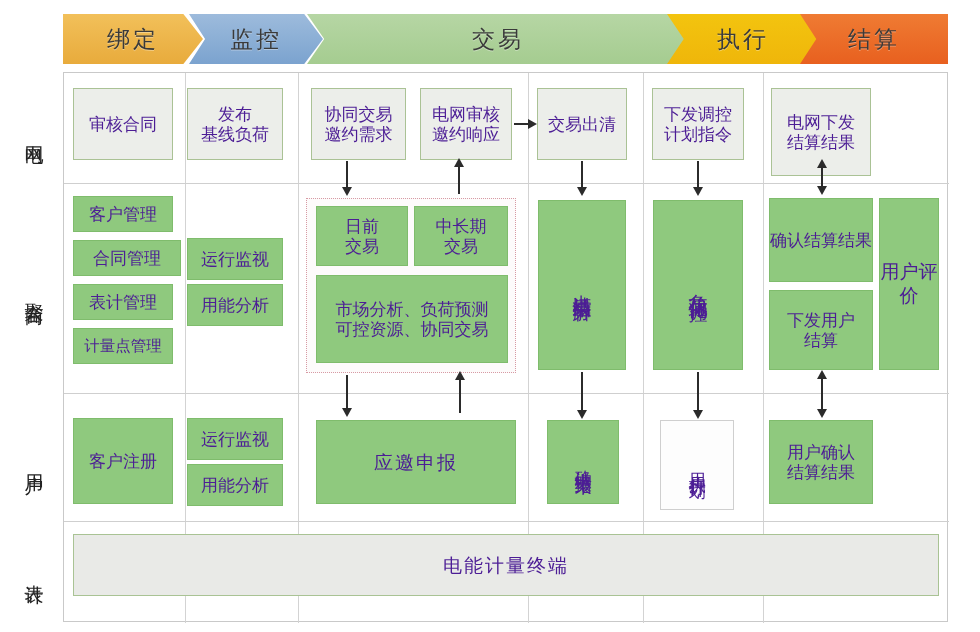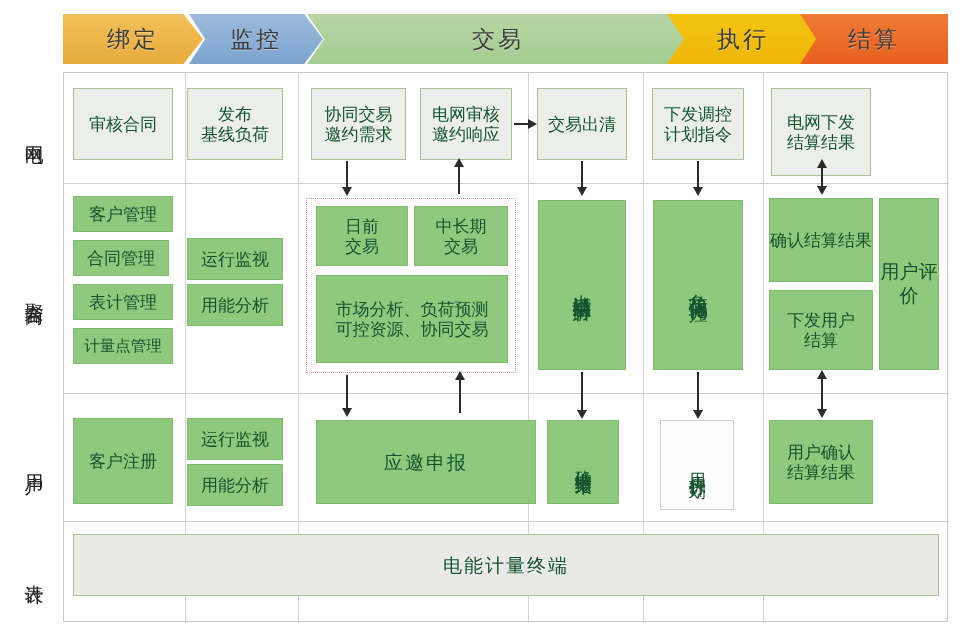--- a/index.html
+++ b/index.html
@@ -47,21 +47,21 @@
     position:absolute;left:6px;width:56px;
     display:flex;align-items:center;justify-content:center;
     font-size:19px;color:#222;line-height:1.05;text-align:center;
   }
   .rowlabel span{writing-mode:vertical-rl;text-orientation:upright;letter-spacing:1px;}
 
   
   .box{
     position:absolute;box-sizing:border-box;
     display:flex;align-items:center;justify-content:center;
-    text-align:center;color:#14532d;line-height:1.18;
+    text-align:center;color:#4c1d95;line-height:1.18;
     font-size:17px;
   }
   .box.pale{background:#eceeea;border:1.5px solid #aac295;}
   .box.green{background:#8fc97e;border:1px solid #7fbc6c;}
   .box.white{background:#fdfdfd;border:1.5px solid #cfcfcf;}
   .box.gray{background:#e9eae7;border:1.5px solid #a9c394;}
 
   .vtxt{writing-mode:vertical-rl;text-orientation:upright;letter-spacing:2px;line-height:1.25;}
 
   .groupbox{
@@ -174,21 +174,21 @@
   <div class="arrow" style="left:697px;top:161px;height:28px;"></div>
   <div class="head down" style="left:693px;top:187px;"></div>
 
   <div class="arrow" style="left:821px;top:166px;height:22px;"></div>
   <div class="head up" style="left:817px;top:159px;"></div>
   <div class="head down" style="left:817px;top:186px;"></div>
 
   <div class="box green" style="left:73px;top:196px;width:100px;height:36px;">
     <span>客户管理</span>
   </div>
-  <div class="box green" style="left:73px;top:240px;width:96px;height:36px;">
+  <div class="box green" style="left:73px;top:240px;width:108px;height:36px;">
     <span>合同管理</span>
   </div>
   <div class="box green" style="left:73px;top:284px;width:100px;height:36px;">
     <span>表计管理</span>
   </div>
   <div class="box green" style="left:73px;top:328px;width:100px;height:36px;font-size:15.5px;">
     <span>计量点管理</span>
   </div>
 
   <div class="box green" style="left:187px;top:238px;width:96px;height:42px;">
@@ -252,21 +252,21 @@
     <span>客户注册</span>
   </div>
 
   <div class="box green" style="left:187px;top:418px;width:96px;height:42px;">
     <span>运行监视</span>
   </div>
   <div class="box green" style="left:187px;top:464px;width:96px;height:42px;">
     <span>用能分析</span>
   </div>
 
-  <div class="box green" style="left:316px;top:420px;width:220px;height:84px;">
+  <div class="box green" style="left:316px;top:420px;width:200px;height:84px;">
     <span style="font-size:19px;letter-spacing:2px;">应邀申报</span>
   </div>
 
   <div class="box green" style="left:547px;top:420px;width:72px;height:84px;">
     <span class="vtxt" style="font-size:17px;max-height:70px;">确认申报结果</span>
   </div>
 
   <div class="box white" style="left:660px;top:420px;width:74px;height:90px;">
     <span class="vtxt" style="font-size:17px;max-height:74px;">用户执行计划</span>
   </div>

